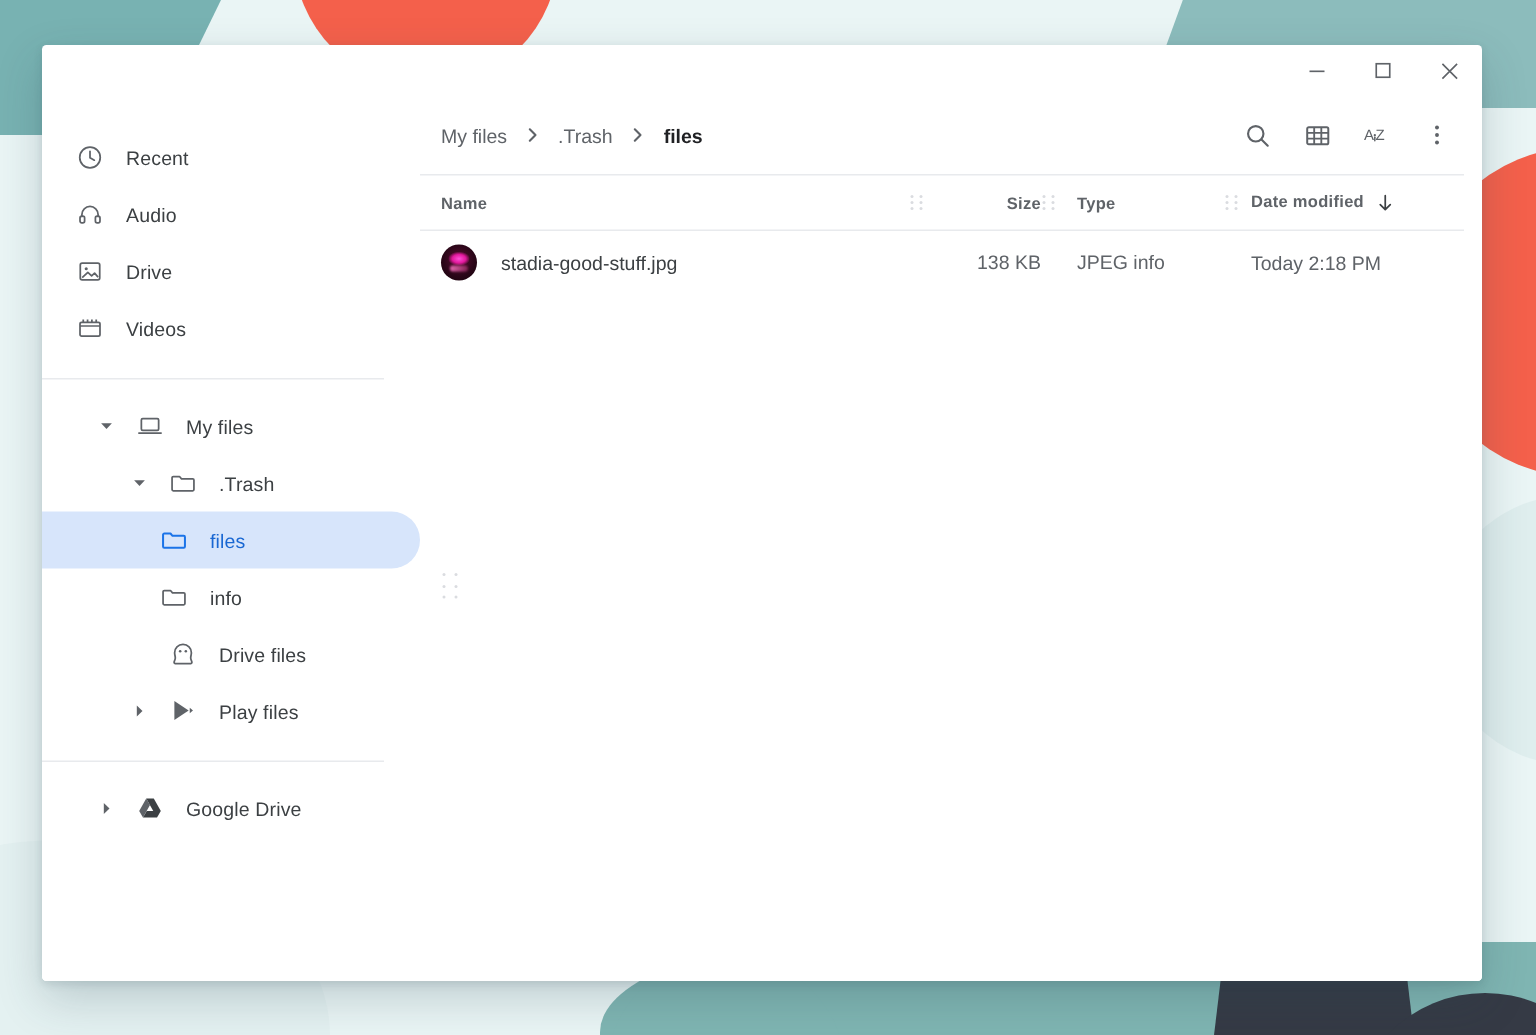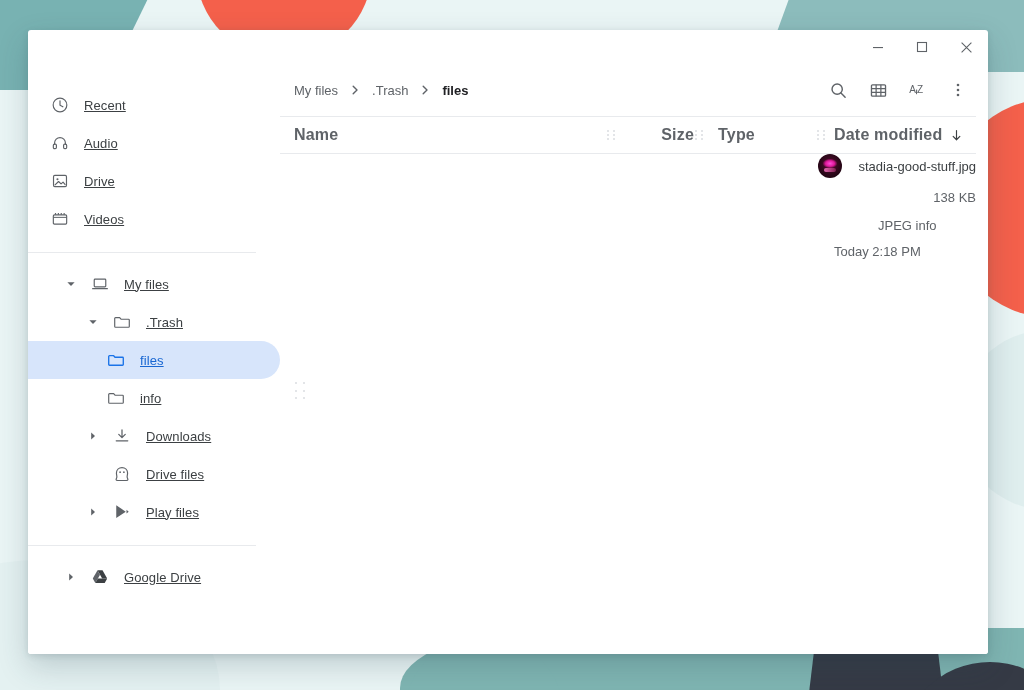--- a/index.html
+++ b/index.html
@@ -156,21 +156,20 @@
     display: flex; align-items: center; justify-content: center;
   }
   .nav-icon svg { display: block; }
 
   .nav-label {
     font-size: 13px;
     color: #3c4043;
     margin-left: 14px;
     letter-spacing: 0.1px;
     white-space: nowrap;
-    text-decoration: underline;
   }
   .nav-item.selected .nav-label { color: #1967d2; font-weight: 500; }
 
   
   .lvl0 { padding-left: 22px; }
   .lvl-root { padding-left: 34px; }
   .lvl1 { padding-left: 56px; }
   .lvl2 { padding-left: 78px; }
 
   .divider {
@@ -258,21 +257,21 @@
     border-bottom: 1px solid #e8eaed;
     margin: 0 12px 0 0;
     padding-left: 14px;
   }
   .col-name { flex: 1 1 auto; min-width: 0; }
   .col-size { width: 78px; text-align: right; }
   .col-type { width: 112px; text-align: left; padding-left: 14px; }
   .col-date { width: 150px; text-align: left; padding-left: 8px; display: flex; align-items: center; }
 
   .hcell {
-    font-size: 16px;
+    font-size: 11px;
     color: #5f6368;
     font-weight: 600;
     letter-spacing: 0.2px;
     cursor: default;
     white-space: nowrap;
   }
   .sort-arrow { margin-left: 8px; display: inline-flex; }
   .sort-arrow svg { display: block; }
 
   .splitter {
@@ -291,24 +290,23 @@
     border-radius: 50%;
     background: #dadce0;
     display: block;
   }
 
   
   .list-body { flex: 1 1 auto; overflow: hidden; padding-right: 12px; }
   .file-row {
     height: 42px;
     display: flex;
-    align-items: flex-end;
+    align-items: center;
     padding-left: 14px;
     cursor: default;
-    flex-direction: column;
   }
 
   .thumb {
     width: 24px; height: 24px;
     flex: 0 0 24px;
     border-radius: 50%;
     background: radial-gradient(circle at 50% 44%, #5a0f33 0%, #2a0618 58%, #120308 100%);
     position: relative;
     overflow: hidden;
   }
@@ -475,34 +473,20 @@
         <div class="nav-item lvl2">
 
           <span class="nav-icon">
             <svg width="18" height="18" viewBox="0 0 20 20">
               <path d="M2.8 5.2 h4.6 l1.5 1.7 h8.3 a0.9 0.9 0 0 1 0.9 0.9 v7.1 a0.9 0.9 0 0 1 -0.9 0.9 H2.8 a0.9 0.9 0 0 1 -0.9 -0.9 V6.1 a0.9 0.9 0 0 1 0.9 -0.9 z" fill="none" stroke="#5f6368" stroke-width="1.3" stroke-linejoin="round"></path>
             </svg>
           </span>
           <span class="nav-label">info</span>
         </div>
 
-        <div class="nav-item lvl1">
-          <span class="twisty">
-            <svg width="10" height="10" viewBox="0 0 10 10">
-                <path d="M3.2 1.4 L7 5 L3.2 8.6 Z" fill="#5f6368"></path>
-              </svg>
-          </span>
-          <span class="nav-icon" style="margin-left:10px">
-            <svg width="18" height="18" viewBox="0 0 20 20">
-              <path d="M10 3.2 V11.4 M6.4 8.2 L10 11.8 L13.6 8.2" fill="none" stroke="#5f6368" stroke-width="1.4" stroke-linecap="round" stroke-linejoin="round"></path>
-              <path d="M3.6 15.4 H16.4" stroke="#5f6368" stroke-width="1.4" stroke-linecap="round"></path>
-            </svg>
-          </span>
-          <span class="nav-label">Downloads</span>
-        </div>
 
         <div class="nav-item lvl1">
           <span class="twisty"></span>
           <span class="nav-icon" style="margin-left:10px">
             <svg width="18" height="18" viewBox="0 0 20 20">
               <path d="M10 2.9 c3.6 0 6.2 2.6 6.2 6.1 0 1.6 -0.5 2.6 -0.5 4 0 1.4 0.9 2.2 0.9 3.1 0 0.7 -0.7 1.1 -1.8 1.1 H5.2 c-1.1 0 -1.8 -0.4 -1.8 -1.1 0 -0.9 0.9 -1.7 0.9 -3.1 0 -1.4 -0.5 -2.4 -0.5 -4 0 -3.5 2.6 -6.1 6.2 -6.1 z" fill="none" stroke="#5f6368" stroke-width="1.3"></path>
               <circle cx="7.9" cy="8" r="0.95" fill="#5f6368"></circle>
               <circle cx="12.1" cy="8" r="0.95" fill="#5f6368"></circle>
             </svg>
           </span>

